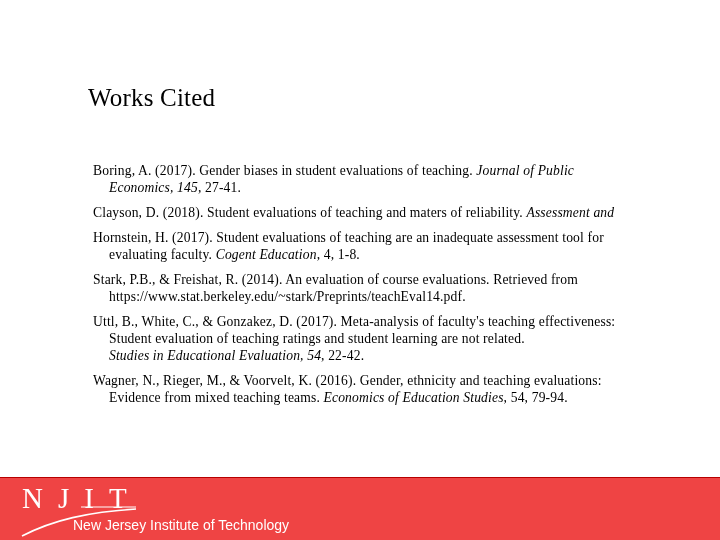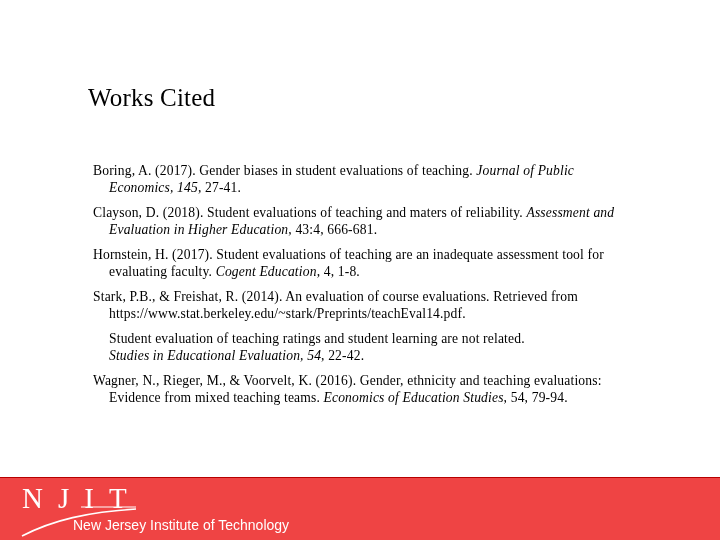--- a/index.html
+++ b/index.html
@@ -52,31 +52,31 @@
 
 <h1 class="title">Works Cited</h1>
 
 <div class="refs" id="refs">
     <p class="ref">
       <span class="line"><span>Boring, A. (2017). Gender biases in student evaluations of teaching. </span><i>Journal of Public</i></span>
       <span class="line cont"><i>Economics, 145</i><span>, 27-41.</span></span>
     </p>
     <p class="ref">
       <span class="line"><span>Clayson, D. (2018). Student evaluations of teaching and maters of reliability. </span><i>Assessment and</i></span>
-      <span class="line cont"><i>Evaluation in Higher Education</i><span>, 43:4, 666-681.</span></span>
     </p>
     <p class="ref">
       <span class="line"><span>Hornstein, H. (2017). Student evaluations of teaching are an inadequate assessment tool for</span></span>
       <span class="line cont"><span>evaluating faculty. </span><i>Cogent Education</i><span>, 4, 1-8.</span></span>
     </p>
     <p class="ref">
       <span class="line"><span>Stark, P.B., &amp; Freishat, R. (2014). An evaluation of course evaluations. Retrieved from</span></span>
       <span class="line cont"><span>https://www.stat.berkeley.edu/~stark/Preprints/teachEval14.pdf.</span></span>
     </p>
     <p class="ref">
+      <span class="line"><span>Uttl, B., White, C., &amp; Gonzakez, D. (2017). Meta-analysis of faculty's teaching effectiveness:</span></span>
       <span class="line cont"><span>Student evaluation of teaching ratings and student learning are not related.</span></span>
       <span class="line cont"><i>Studies in Educational Evaluation, 54</i><span>, 22-42.</span></span>
     </p>
     <p class="ref">
       <span class="line"><span>Wagner, N., Rieger, M., &amp; Voorvelt, K. (2016). Gender, ethnicity and teaching evaluations:</span></span>
       <span class="line cont"><span>Evidence from mixed teaching teams. </span><i>Economics of Education Studies</i><span>, 54, 79-94.</span></span>
     </p>
   </div>
 
 <div class="footer">

